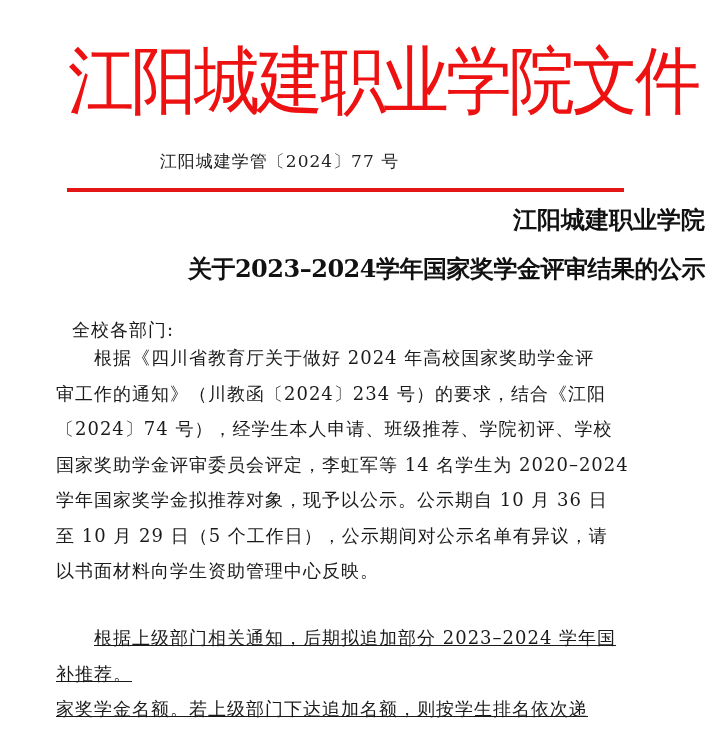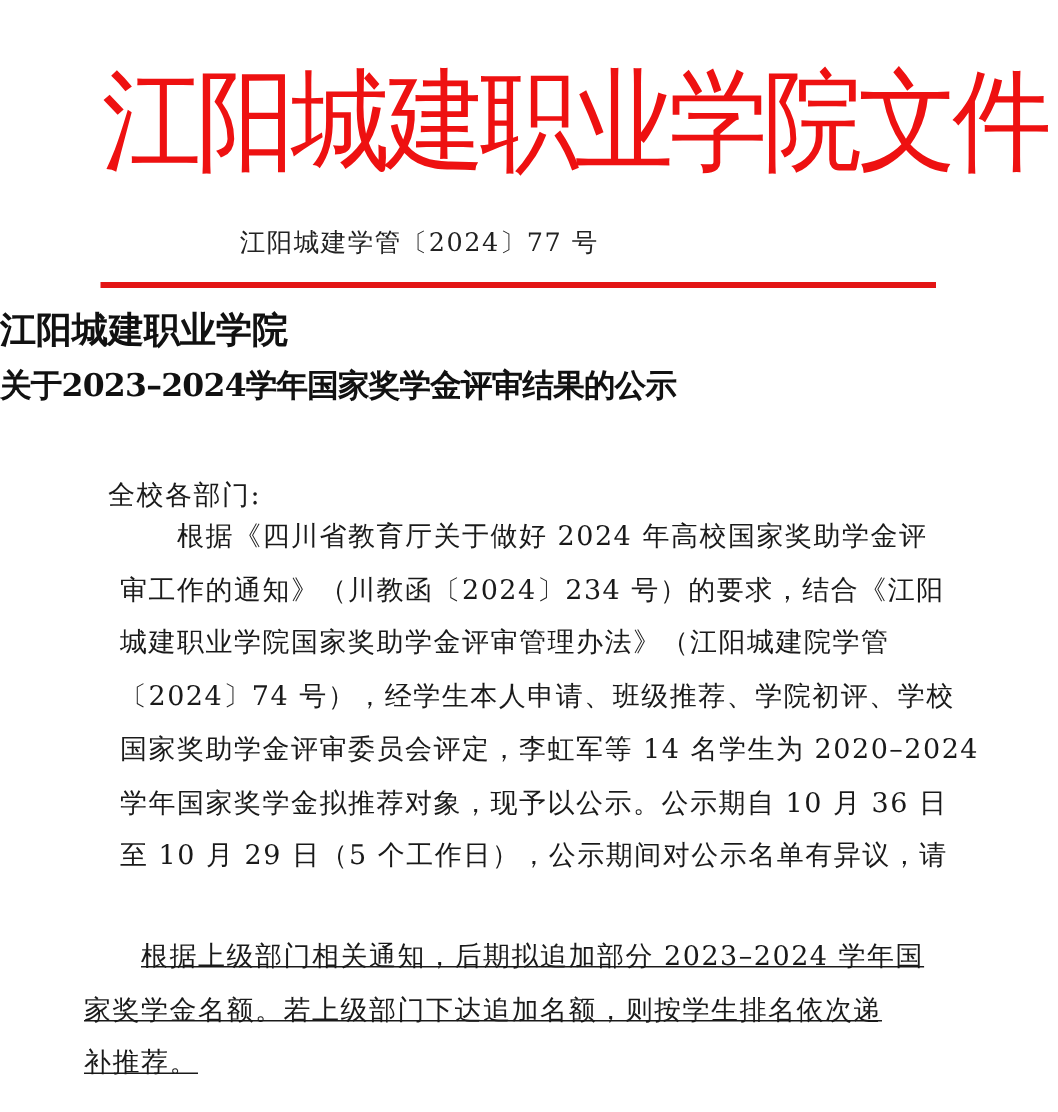--- a/index.html
+++ b/index.html
@@ -8,51 +8,51 @@
       position: absolute; left: 68px; top: 34px; width: 570px; height: 84px;
       color: #ee1111; font-family: "DejaVu Serif", serif; font-size: 66px; line-height: 84px;
       letter-spacing: -3px; white-space: nowrap; transform: scaleY(1.12); transform-origin: top left;
     }
     .docnum {
       position: absolute; left: 0; width: 559px; top: 150px; text-align: center;
       font-family: "DejaVu Serif", serif; font-size: 17px; letter-spacing: 1px; color: #222;
     }
     .redline { position: absolute; left: 67px; top: 188px; width: 557px; height: 4px; background: #e31515; }
     .title1, .title2 {
-      position: absolute; left: 0; width: 705px; text-align: left; font-weight: bold;
+      position: absolute; left: 0; width: 705px; text-align: right; font-weight: bold;
       font-family: "DejaVu Serif", serif; color: #111;
     }
     .title1 { top: 204px; font-size: 24px; }
-    .title2 { top: 243px; font-size: 21px; letter-spacing: -0.5px; }
+    .title2 { top: 253px; font-size: 24px; letter-spacing: -0.5px; }
     .salutation { position: absolute; left: 72px; top: 318px; font-size: 18px; letter-spacing: 1px; }
     .para { position: absolute; left: 56px; width: 590px; font-size: 18px; line-height: 35.5px; text-align: justify; letter-spacing: 1px; }
     .para .line { display: block; white-space: nowrap; }
-    .p1 { top: 340px; margin-left: 24px; }
+    .p1 { top: 340px; }
     .p2 { top: 620px; text-decoration: underline; }
     .indent { padding-left: 38px; }
   </style>
 </head>
 <body>
 
 <div class="masthead">江阳城建职业学院文件</div>
 <div class="docnum">江阳城建学管〔2024〕77 号</div>
 <div class="redline"></div>
 
 <div class="title1">江阳城建职业学院</div>
 <div class="title2">关于2023–2024学年国家奖学金评审结果的公示</div>
 
 <div class="salutation">全校各部门:</div>
 
 <div class="para p1">
   <span class="line indent">根据《四川省教育厅关于做好 2024 年高校国家奖助学金评</span>
   <span class="line">审工作的通知》（川教函〔2024〕234 号）的要求，结合《江阳</span>
-  <span class="line">城建职业学院国家奖助学金评审管理办法》（江阳城建院学管</span>
   <span class="line">〔2024〕74 号），经学生本人申请、班级推荐、学院初评、学校</span>
   <span class="line">国家奖助学金评审委员会评定，李虹军等 14 名学生为 2020–2024</span>
   <span class="line">学年国家奖学金拟推荐对象，现予以公示。公示期自 10 月 36 日</span>
   <span class="line">至 10 月 29 日（5 个工作日），公示期间对公示名单有异议，请</span>
+  <span class="line">以书面材料向学生资助管理中心反映。</span>
 </div>
 
 <div class="para p2">
   <span class="line indent">根据上级部门相关通知，后期拟追加部分 2023–2024 学年国</span>
+  <span class="line">补推荐。</span>
   <span class="line">家奖学金名额。若上级部门下达追加名额，则按学生排名依次递</span>
-  <span class="line">补推荐。</span>
 </div>
 
 </body></html>

